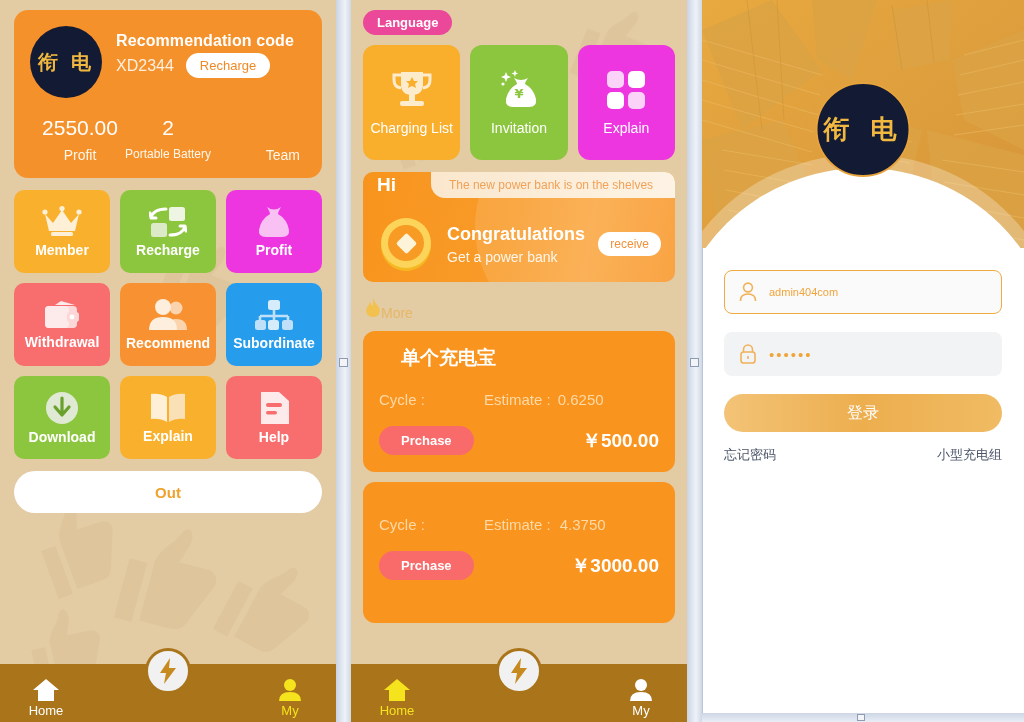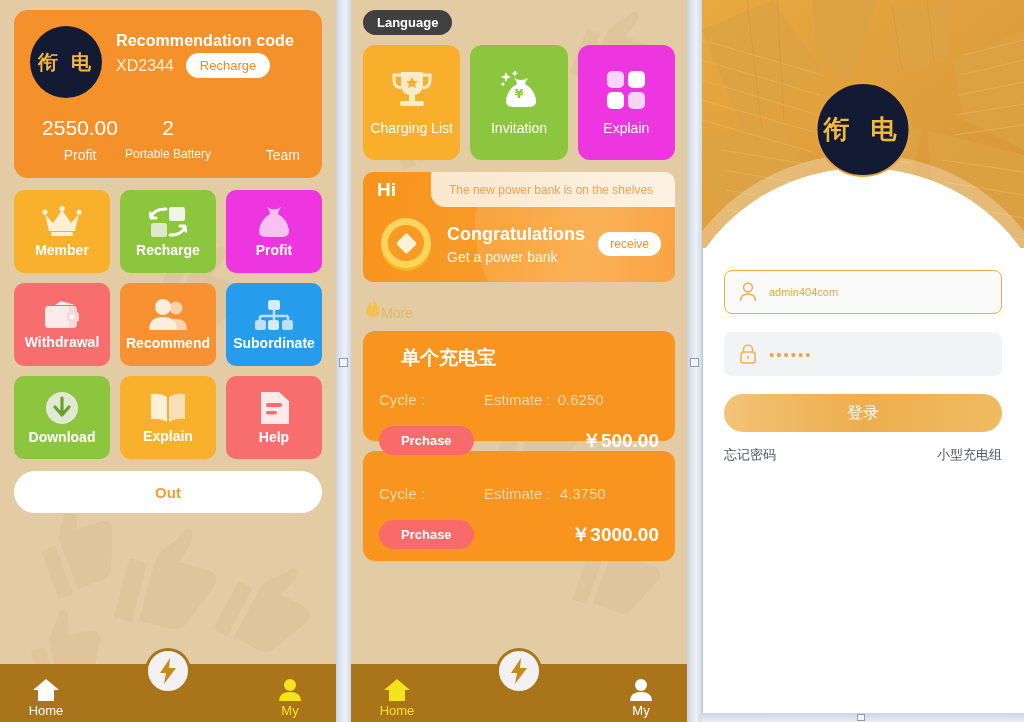--- a/index.html
+++ b/index.html
@@ -93,38 +93,38 @@
   .nav-fab {
     position: absolute; left: 50%; transform: translateX(-50%); bottom: 28px;
     width: 46px; height: 46px; border-radius: 50%;
     background: #f1f1f1; border: 3px solid #a9741a;
     display: flex; align-items: center; justify-content: center; z-index: 6;
   }
 
   
   .p2-scroll { position: relative; z-index: 2; padding: 10px 12px 0 12px; }
   .lang-pill {
-    display: inline-block; background: #404040; color: #fff; font-size: 13px;
+    display: inline-block; background: #ec4899; color: #fff; font-size: 13px;
     font-weight: bold; padding: 5px 14px; border-radius: 14px;
   }
   .q-grid { display: grid; grid-template-columns: repeat(3,1fr); gap: 10px; margin-top: 10px; }
   .q-tile {
     border-radius: 12px; height: 115px; display: flex; flex-direction: column;
     align-items: center; justify-content: center; gap: 10px; color: #fff;
   }
   .q-tile .qname { font-size: 14px; }
 
   .banner {
     margin-top: 12px; border-radius: 10px; height: 110px; position: relative;
     overflow: hidden;
     background: linear-gradient(100deg,#f7941d 0%, #f99b29 45%, #fba741 72%, #f9972a 100%);
   }
   .banner .glow { position: absolute; right: -30px; top: -60px; width: 230px; height: 230px;
     border-radius: 50%; background: rgba(255,255,255,.12); }
-  .banner .hi-bar { position: absolute; left: 0; top: 0; width: 100%; height: 35px; display: flex; }
+  .banner .hi-bar { position: absolute; left: 0; top: 0; width: 100%; height: 26px; display: flex; }
   .banner .hi {
     width: 68px; color: #fff; font-size: 19px; font-weight: bold;
     display: flex; align-items: center; padding-left: 14px; flex: 0 0 68px;
   }
   .banner .ticker {
     flex: 1; background: linear-gradient(to right,#fae7cd,#fdf3e4);
     border-radius: 0 8px 0 14px;
     color: #f0a259; font-size: 12px; display: flex; align-items: center;
     justify-content: center; padding-right: 4px;
   }
@@ -137,21 +137,21 @@
   .receive-pill {
     background: #fff; color: #f0913a; font-size: 12px; padding: 5px 12px;
     border-radius: 16px; white-space: nowrap;
   }
 
   .sec-head { display: flex; align-items: center; margin-top: 11px; padding: 0 2px; }
   .sec-head .sec-title { color: #ffffff; font-size: 15px; margin-left: 7px; flex: 1; }
   .sec-head .more { color: #e6b765; font-size: 14px; margin-top: 12px; }
 
   .prod-card { margin-top: 10px; background: #f9941e; border-radius: 12px;
-    padding: 14px 16px 14px 16px; height: 110px; }
+    padding: 14px 16px 14px 16px; height: 141px; }
   .prod-title { color: #fff; font-size: 19px; font-weight: bold; padding-left: 22px;
     font-family: "DejaVu Sans", sans-serif; }
   .prod-meta { margin-top: 20px; display: flex; color: #ffd9a6; font-size: 15px; }
   .prod-meta .cyc { width: 105px; }
   .prod-foot { margin-top: 18px; display: flex; align-items: center; }
   .prchase {
     background: #f96b6b; color: #fff; font-size: 13px; font-weight: bold;
     padding: 7px 22px; border-radius: 18px;
   }
   .price { margin-left: auto; color: #fff; font-size: 19px; font-weight: bold; }

